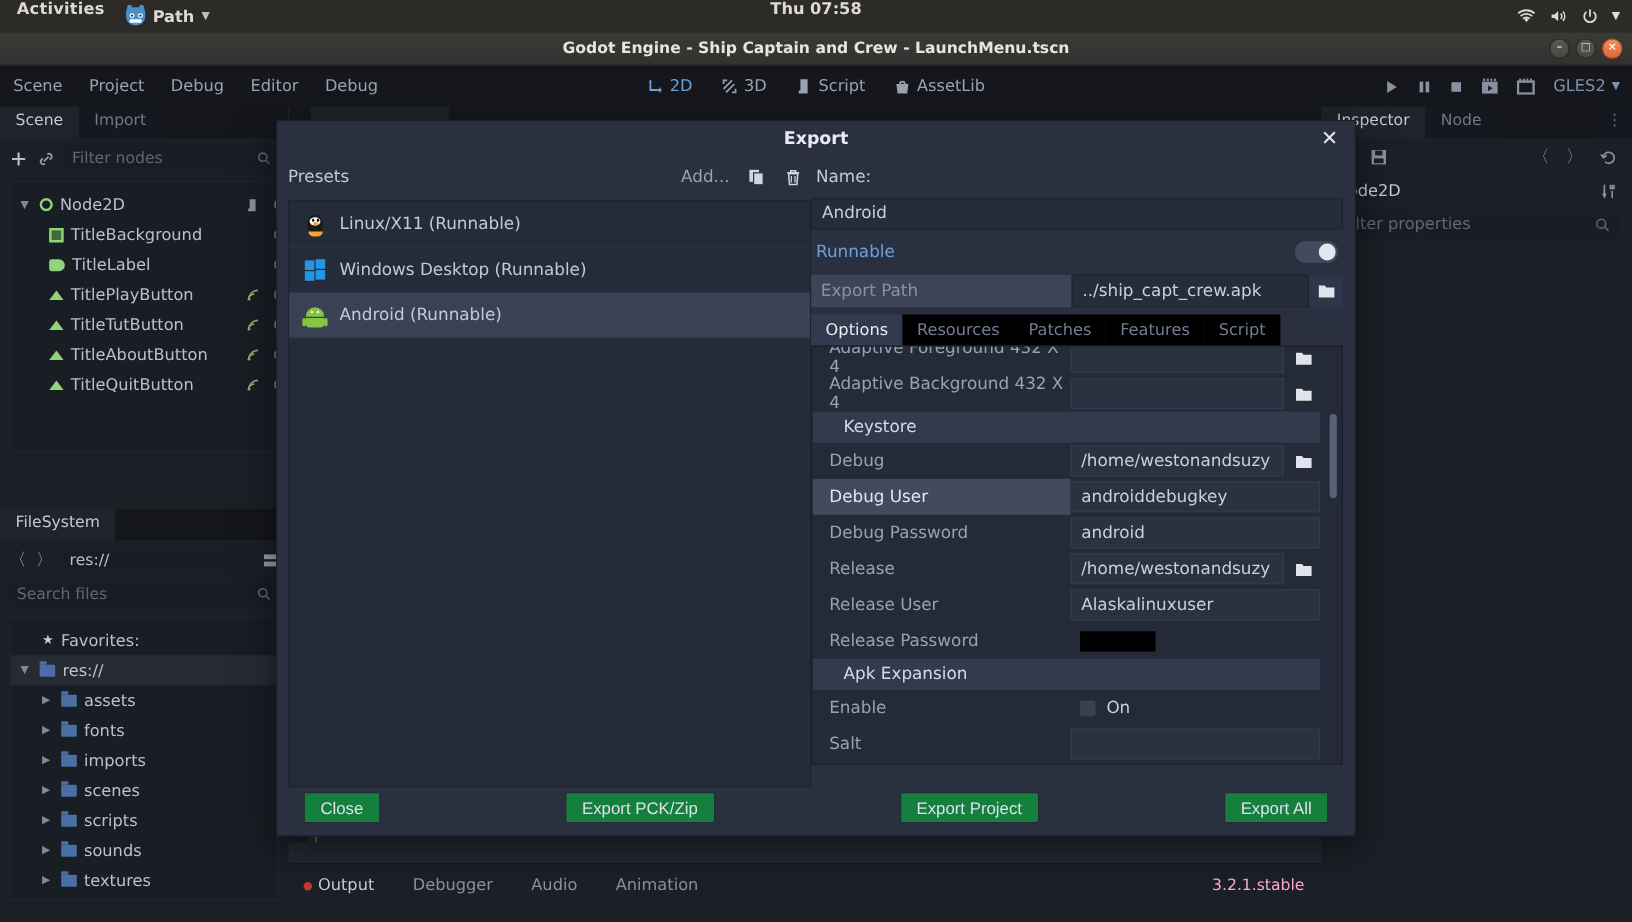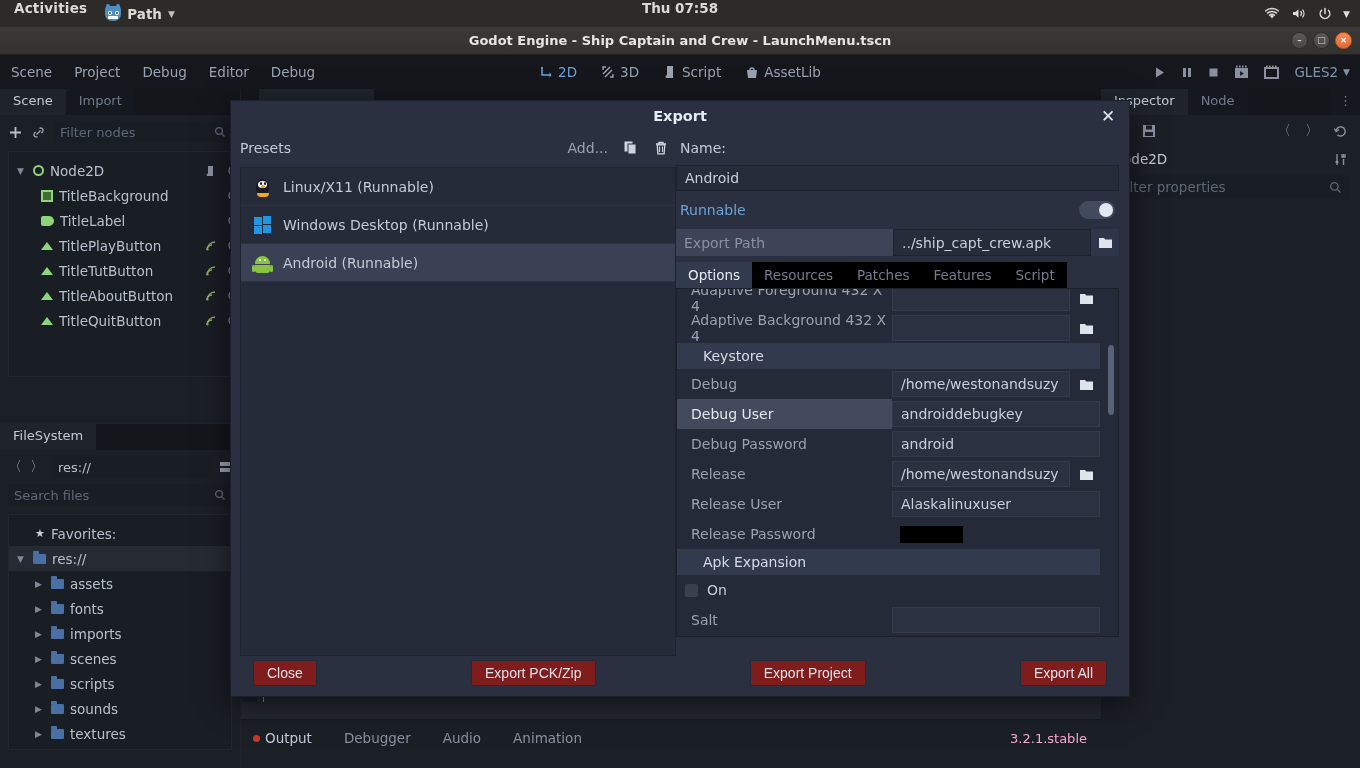--- a/index.html
+++ b/index.html
@@ -280,21 +280,21 @@
   .opt-scroll {
     position:absolute; right:4px; top:56px; width:6px; height:70px; background:#5a6376; border-radius:3px;
   }
   .opt-faded { opacity:.45; }
 
   .dlg-footer {
     position:absolute; bottom:0; left:0; right:0; height:47px;
     display:flex; align-items:center; padding:0 22px;
   }
   .dbtn {
-    background:#7f1d1d; border:1px solid #232a38; color:#dde1ea; font-size:14px;
+    background:#15803d; border:1px solid #232a38; color:#dde1ea; font-size:14px;
     padding:4px 13px; border-radius:2px;
   }
   .sp { flex:1; }
   svg { display:block; }
 </style>
 </head>
 <body>
 
 <div id="root">
 
@@ -895,20 +895,21 @@
             <div class="opt-row">
               <span class="opt-lab">Release Password</span>
               <span class="opt-val plain">
                 <span class="redacted"></span>
               </span>
             </div>
 
             <div class="opt-section">Apk Expansion</div>
 
             <div class="opt-row">
+              <span class="opt-lab">Enable</span>
               <span class="opt-val plain checkrow">
                 <span class="chkbox"></span>
                 <span>On</span>
               </span>
             </div>
 
             <div class="opt-row">
               <span class="opt-lab">Salt</span>
               <span class="opt-val"></span>
             </div>

